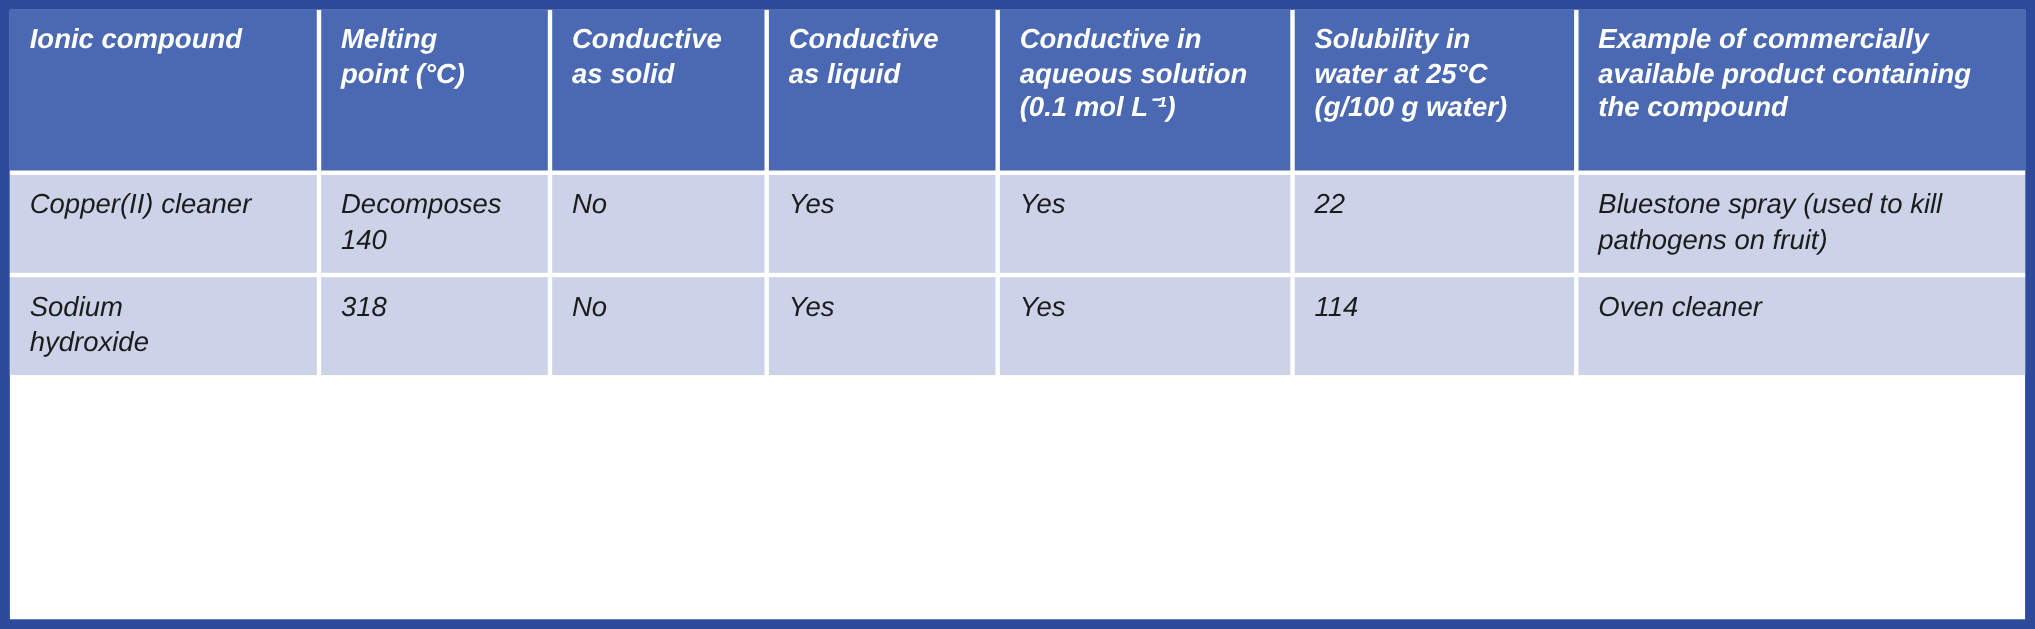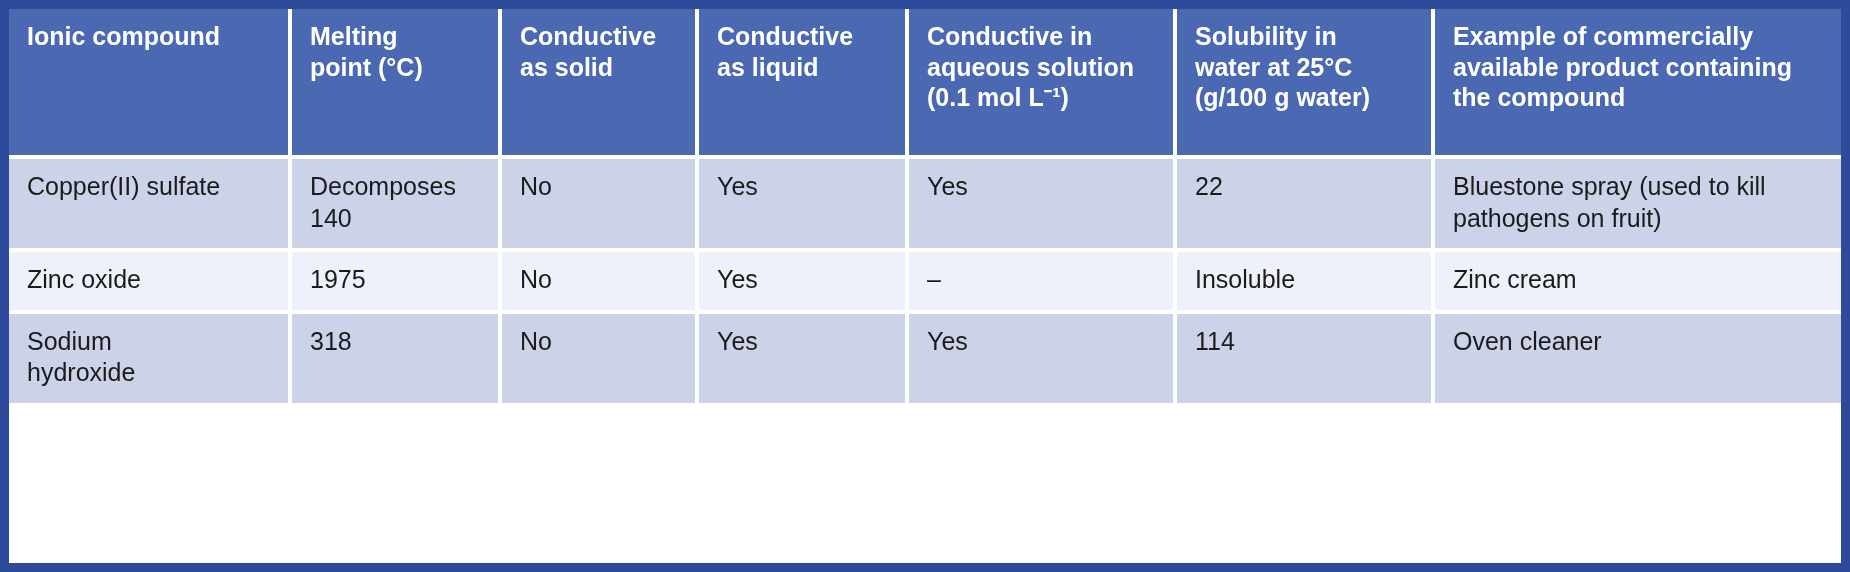--- a/index.html
+++ b/index.html
@@ -12,20 +12,21 @@
     height: 572px;
     font-family: "Liberation Sans", sans-serif;
     overflow: hidden;
   }
   #page {
     position: relative;
     width: 1570px;
     height: 572px;
     background: #ffffff;
     box-sizing: border-box;
+    font-style: italic;
   }
   .table-wrap {
     position: absolute;
     left: 0px;
     top: 0px;
     width: 1850px;
     height: 572px;
     background: #ffffff;
     box-sizing: border-box;
     border-left: 9px solid #2d4b9a;
@@ -126,64 +127,41 @@
           <th class="col-6">
               <span class="cell-text">Example of commercially
 available product containing
 the compound</span>
             </th>
         </tr>
       </thead>
       <tbody>
         <tr class="row-even">
           <td class="col-0">
-              <span class="cell-text">Copper(II) sulfate</span>
+              <span class="cell-text">Copper(II) cleaner</span>
             </td>
           <td class="col-1">
               <span class="cell-text">Decomposes
 140</span>
             </td>
           <td class="col-2">
               <span class="cell-text">No</span>
             </td>
           <td class="col-3">
               <span class="cell-text">Yes</span>
             </td>
           <td class="col-4">
               <span class="cell-text">Yes</span>
             </td>
           <td class="col-5">
               <span class="cell-text">22</span>
             </td>
           <td class="col-6">
               <span class="cell-text">Bluestone spray (used to kill
 pathogens on fruit)</span>
-            </td>
-        </tr>
-        <tr class="row-odd">
-          <td class="col-0">
-              <span class="cell-text">Zinc oxide</span>
-            </td>
-          <td class="col-1">
-              <span class="cell-text">1975</span>
-            </td>
-          <td class="col-2">
-              <span class="cell-text">No</span>
-            </td>
-          <td class="col-3">
-              <span class="cell-text">Yes</span>
-            </td>
-          <td class="col-4">
-              <span class="cell-text">–</span>
-            </td>
-          <td class="col-5">
-              <span class="cell-text">Insoluble</span>
-            </td>
-          <td class="col-6">
-              <span class="cell-text">Zinc cream</span>
             </td>
         </tr>
         <tr class="row-even">
           <td class="col-0">
               <span class="cell-text">Sodium
 hydroxide</span>
             </td>
           <td class="col-1">
               <span class="cell-text">318</span>
             </td>

